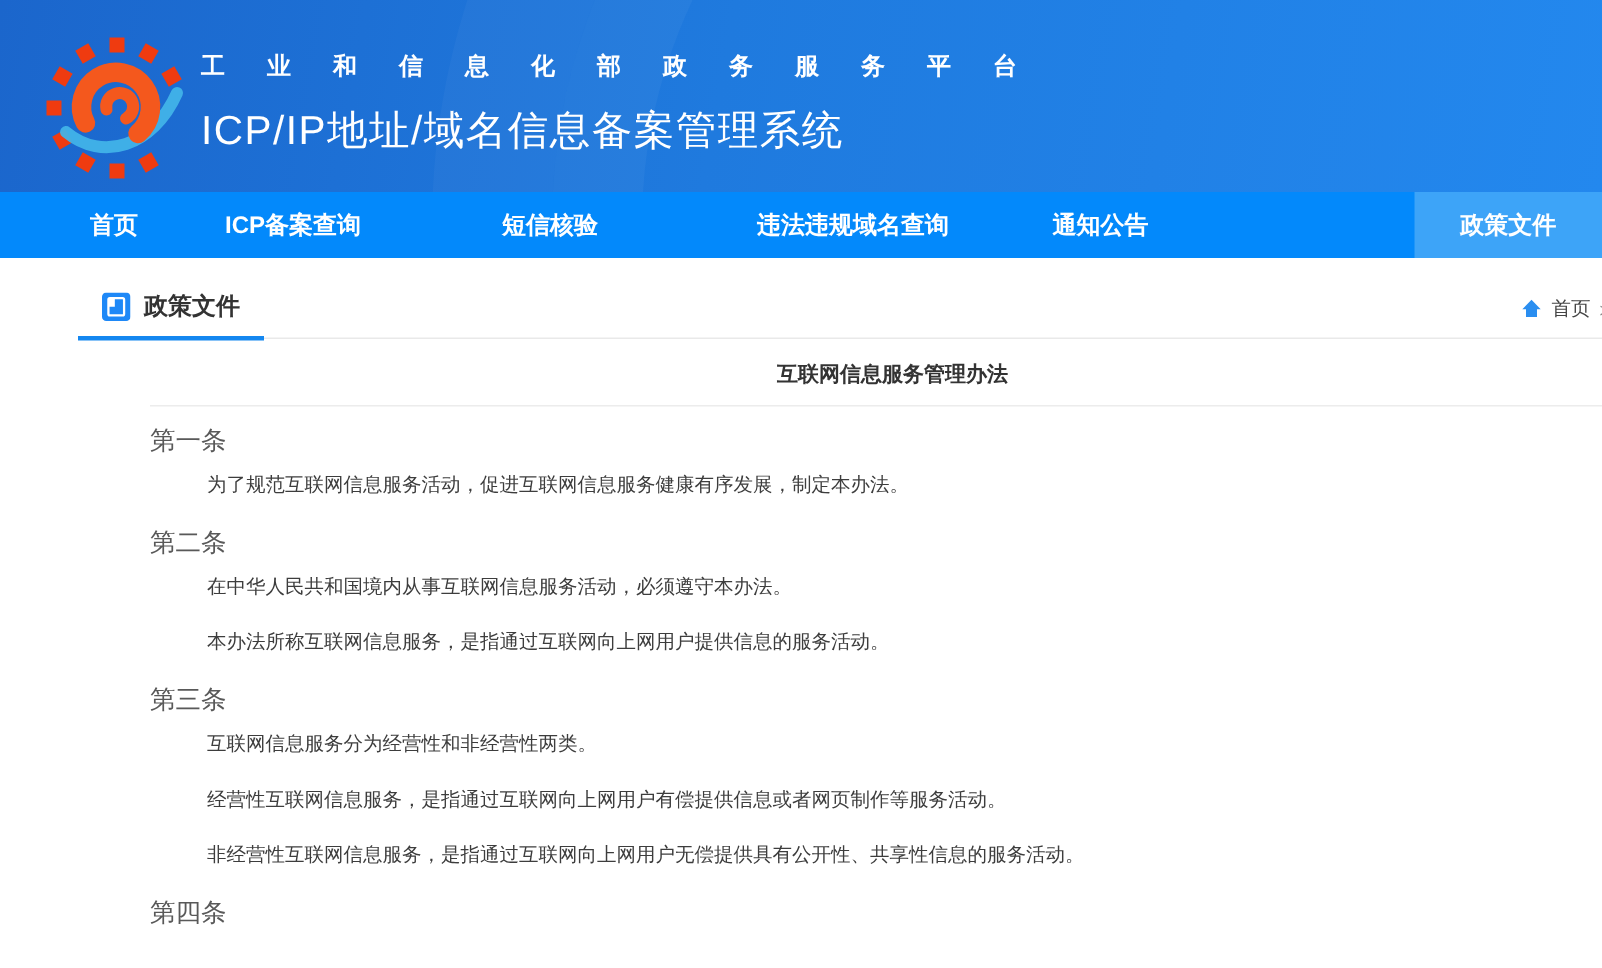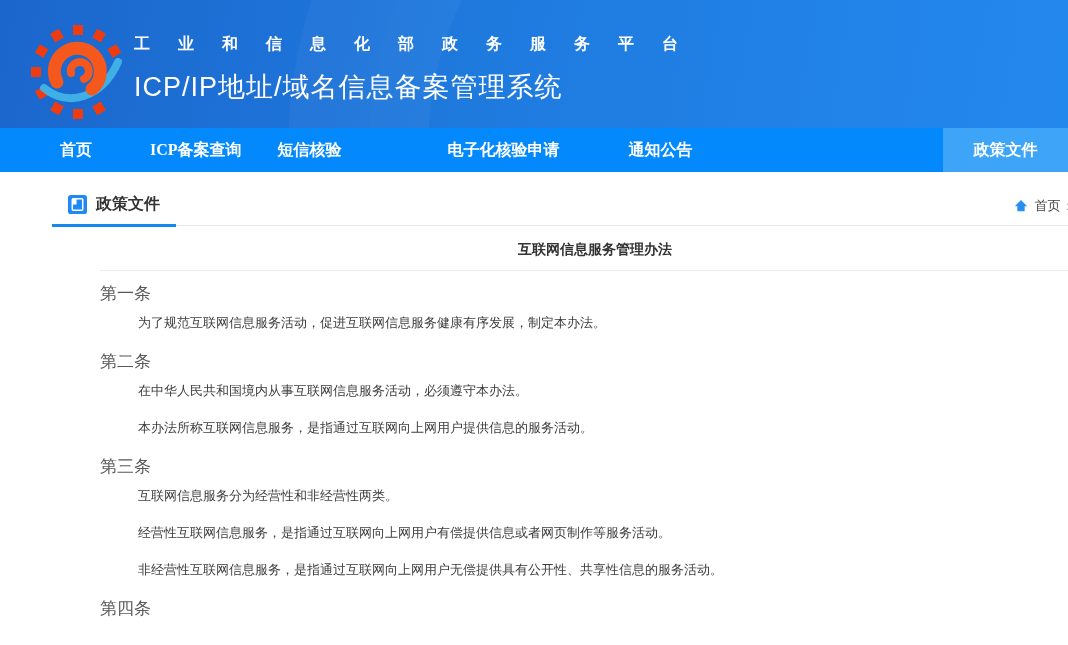--- a/index.html
+++ b/index.html
@@ -62,21 +62,21 @@
   .nav-item {
     display: flex;
     align-items: center;
     color: #ffffff;
     font-size: 16px;
     font-weight: bold;
     cursor: pointer;
     white-space: nowrap;
   }
   .nav-item.m1 { margin-right: 58px; }
-  .nav-item.m2 { margin-right: 36px; font-family: Liberation Serif, serif; }
+  .nav-item.m2 { margin-right: 94px; }
   .nav-item.m3 { margin-right: 106px; }
   .nav-item.m4 { margin-right: 74px; }
   .nav-item.m5 { margin-right: 69px; }
   .nav-item.active {
     margin-left: auto;
     background: #3da4f8;
     width: 125px;
     justify-content: center;
   }
 
@@ -185,21 +185,21 @@
   <div class="header-text">
     <div class="header-subtitle">工业和信息化部政务服务平台</div>
     <div class="header-title">ICP/IP地址/域名信息备案管理系统</div>
   </div>
 </div>
 
 <div class="nav">
   <div class="nav-item m1">首页</div>
   <div class="nav-item m2">ICP备案查询</div>
   <div class="nav-item m3">短信核验</div>
-  <div class="nav-item m5">电子化核验申请</div>
+  <div class="nav-item m5">违法违规域名查询</div>
   <div class="nav-item">通知公告</div>
   <div class="nav-item active">政策文件</div>
 </div>
 
 <div class="section-bar">
   <div class="section-tab">
     <svg class="book-icon" viewBox="0 0 20 20">
       <rect x="0" y="0" width="20" height="20" rx="3" fill="#1e88f7"></rect>
       <rect x="4.5" y="4" width="11" height="12" rx="1" fill="none" stroke="#ffffff" stroke-width="1.6"></rect>
       <rect x="4.5" y="4" width="4.5" height="6" fill="#ffffff"></rect>

